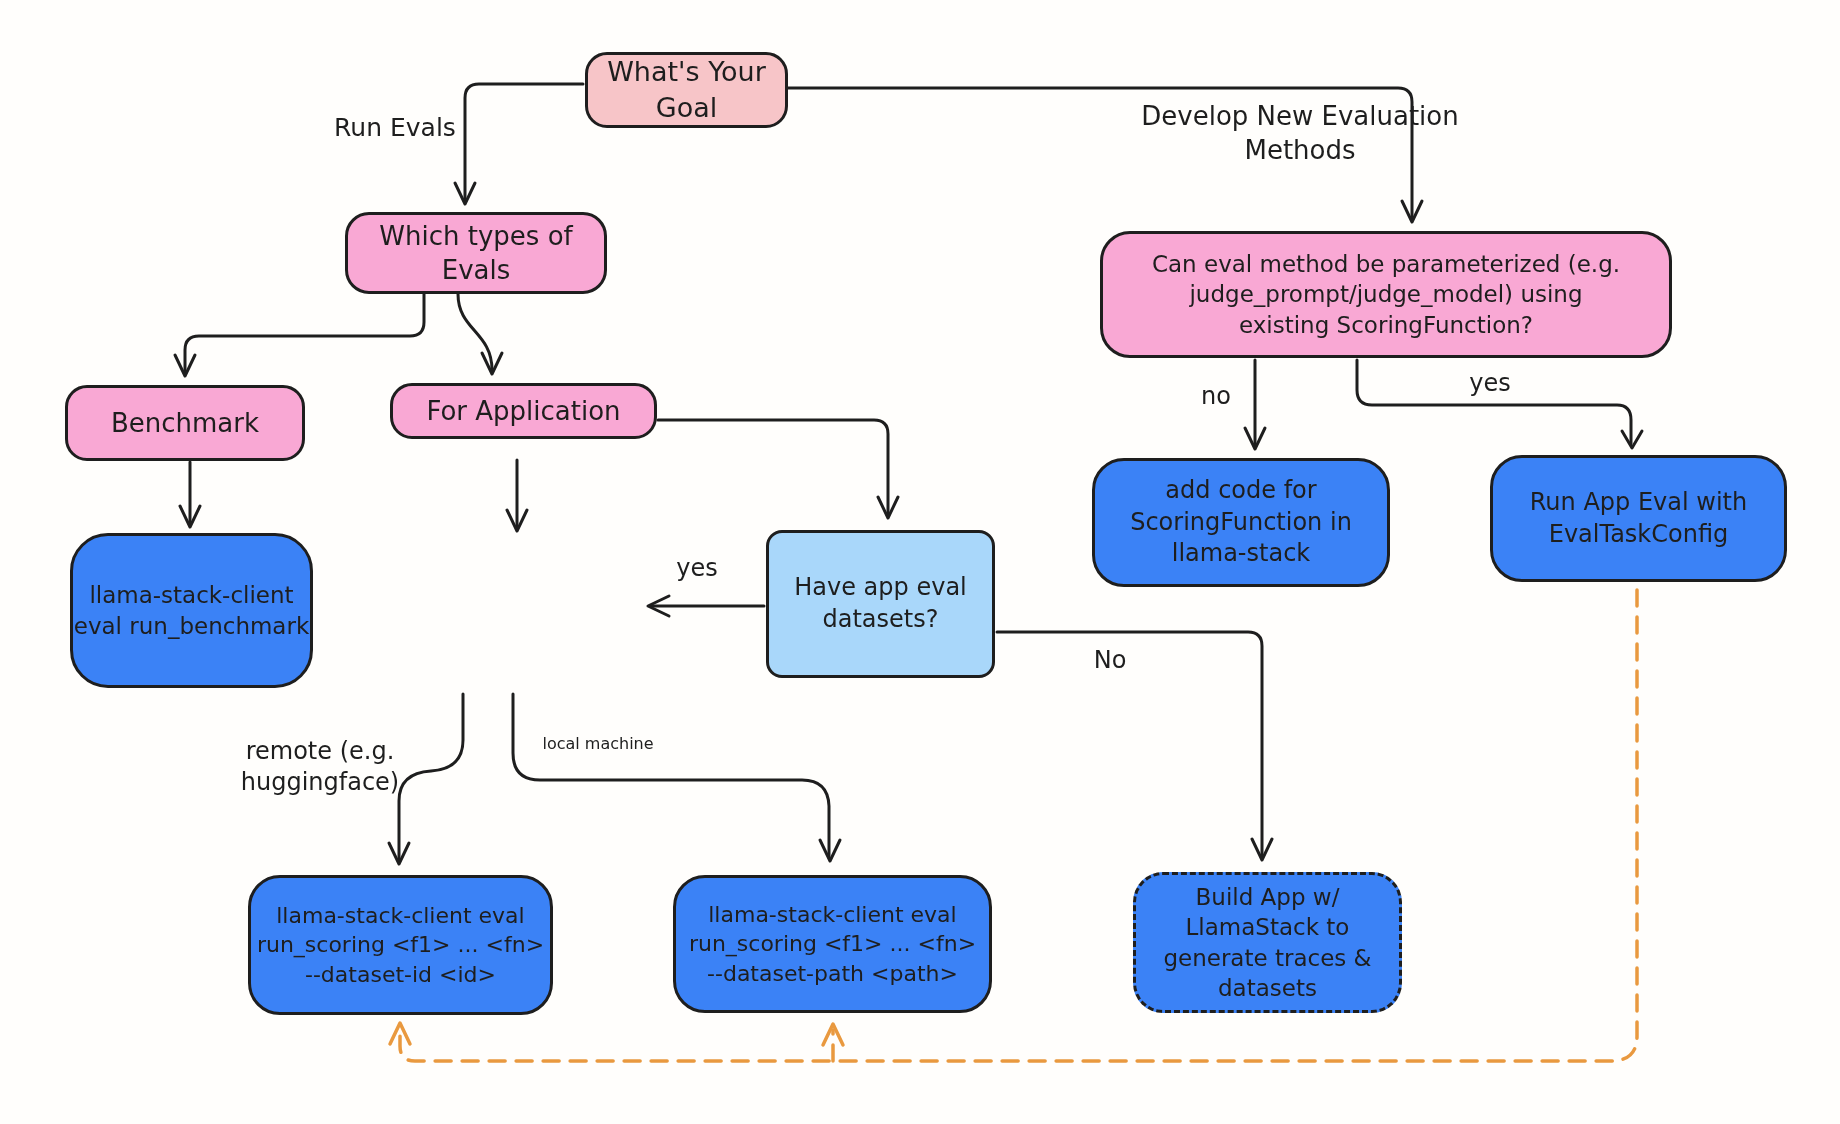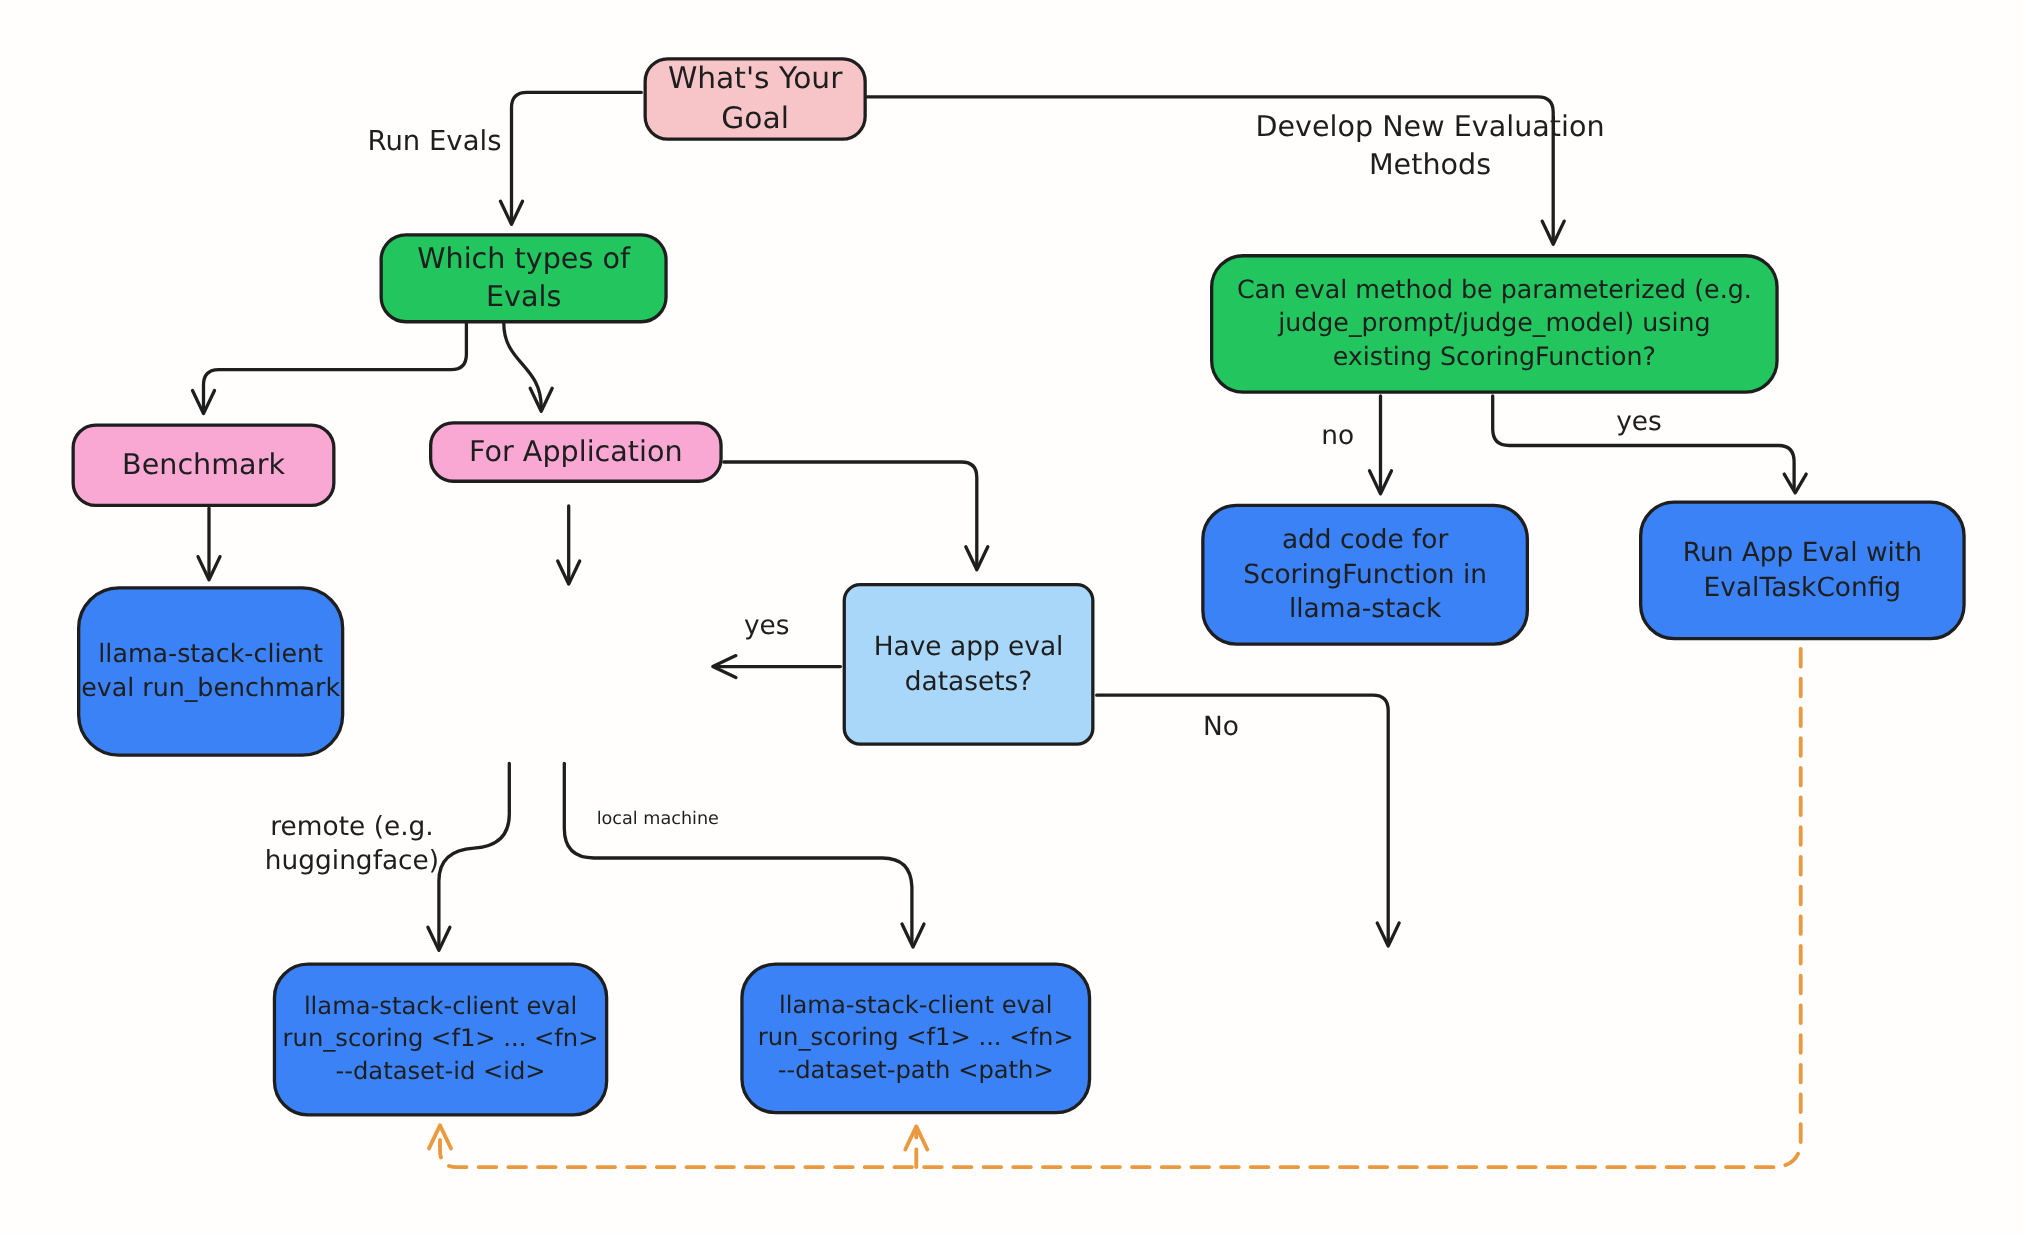--- a/index.html
+++ b/index.html
@@ -6,21 +6,21 @@
   .canvas{position:relative;width:1840px;height:1124px;background:#fffefc;
           font-family:"DejaVu Sans", sans-serif;color:#1e1e1e;overflow:hidden;padding-left:40px;}
   svg.wires{position:absolute;left:0;top:0;width:1840px;height:1124px;}
   svg.wires path{fill:none;stroke:#1e1e1e;stroke-width:3;stroke-linecap:round;stroke-linejoin:round;}
   svg.wires path.orange{stroke:#e9993f;stroke-width:3.5;stroke-dasharray:16 11;}
   svg.wires path.orange-head{stroke:#e9993f;stroke-width:3.5;}
   .node{position:absolute;display:flex;align-items:center;justify-content:center;
         text-align:center;border:3px solid #1e1e1e;box-sizing:border-box;
         white-space:pre-line;line-height:1.32;background:#fff;}
   .pink{background:#f7c5c8;}
-  .green{background:#22c55e;text-align:center;}
+  .green{background:#f9a8d4;text-align:center;}
   .blue{background:#a9d7fa;}
   .yellow{background:#3b82f6;}
   .white{background:#f9a8d4;}
   .dashed{border-style:dashed;}
   .elabel{position:absolute;text-align:center;white-space:pre-line;line-height:1.3;}
 </style>
 </head>
 <body>
 
 <div class="canvas">
@@ -87,21 +87,21 @@
       <path class="orange-head" d="M 823 1045 L 833 1024 L 843 1045"></path>
     </g>
   </svg>
 
   <div class="node pink" style="left:585px;top:52px;width:203px;height:76px;border-radius:22px;font-size:27px;">What's Your
 Goal</div>
 
   <div class="node green" style="left:345px;top:212px;width:262px;height:82px;border-radius:24px;font-size:26px;">Which types of
 Evals</div>
 
-  <div class="node green" style="left:1100px;top:231px;width:517px;height:127px;border-radius:30px;font-size:23px;">Can eval method be parameterized (e.g.
+  <div class="node green" style="left:1100px;top:231px;width:572px;height:127px;border-radius:30px;font-size:23px;">Can eval method be parameterized (e.g.
 judge_prompt/judge_model) using
 existing ScoringFunction?</div>
 
   <div class="node white" style="left:65px;top:385px;width:240px;height:76px;border-radius:22px;font-size:26px;">Benchmark</div>
 
   <div class="node white" style="left:390px;top:383px;width:267px;height:56px;border-radius:22px;font-size:26px;">For Application</div>
 
   <div class="node yellow" style="left:70px;top:533px;width:243px;height:155px;border-radius:38px;font-size:23px;">llama-stack-client
 eval run_benchmark</div>
 
@@ -117,20 +117,24 @@
 EvalTaskConfig</div>
 
   <div class="node yellow" style="left:248px;top:875px;width:305px;height:140px;border-radius:32px;font-size:22px;">llama-stack-client eval
 run_scoring &lt;f1&gt; ... &lt;fn&gt;
 --dataset-id &lt;id&gt;</div>
 
   <div class="node yellow" style="left:673px;top:875px;width:319px;height:138px;border-radius:32px;font-size:22px;">llama-stack-client eval
 run_scoring &lt;f1&gt; ... &lt;fn&gt;
 --dataset-path &lt;path&gt;</div>
 
+  <div class="node yellow dashed" style="left:1133px;top:872px;width:269px;height:141px;border-radius:30px;font-size:23px;">Build App w/
+LlamaStack to
+generate traces &amp;
+datasets</div>
 
   <div class="elabel" style="left:320px;top:112px;width:150px;font-size:25px;">Run Evals</div>
 
   <div class="elabel" style="left:1095px;top:100px;width:410px;font-size:26px;">Develop New Evaluation
 Methods</div>
 
   <div class="elabel" style="left:665px;top:553px;width:64px;font-size:24px;">yes</div>
 
   <div class="elabel" style="left:1078px;top:645px;width:64px;font-size:24px;">No</div>
 

